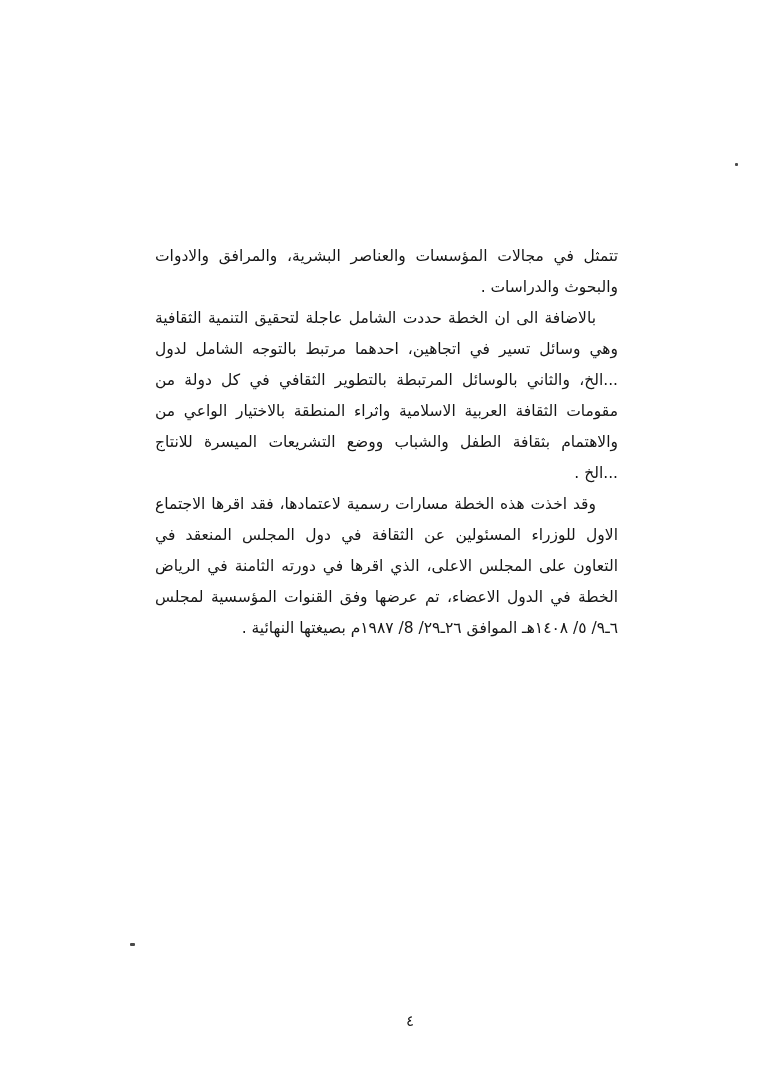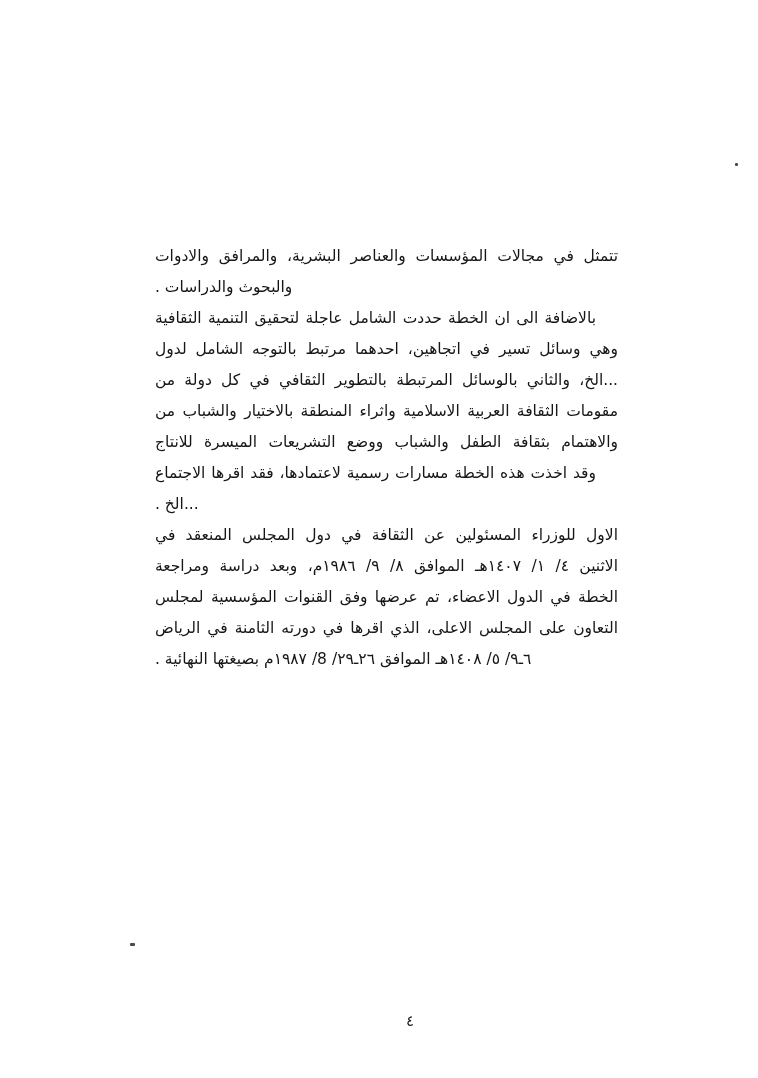--- a/index.html
+++ b/index.html
@@ -29,21 +29,21 @@
     height: 31px;
     overflow: hidden;
     white-space: nowrap;
   }
   .line.justify {
     text-align: justify;
     text-align-last: justify;
     white-space: normal;
   }
   .line.start {
-    text-align: left;
+    text-align: right;
   }
   .line.indent {
     padding-right: 22px;
   }
   .page-number {
     position: absolute;
     left: 399px;
     top: 1012px;
     width: 22px;
     text-align: center;
@@ -62,26 +62,25 @@
 </head>
 <body>
 
 <div class="page">
   <div class="text-block">
       <div class="line justify">تتمثل في مجالات المؤسسات والعناصر البشرية، والمرافق والادوات الثقافية،</div>
       <div class="line start">والبحوث والدراسات .</div>
       <div class="line justify indent">بالاضافة الى ان الخطة حددت الشامل عاجلة لتحقيق التنمية الثقافية</div>
       <div class="line justify">وهي وسائل تسير في اتجاهين، احدهما مرتبط بالتوجه الشامل لدول مجلس</div>
       <div class="line justify">...الخ، والثاني بالوسائل المرتبطة بالتطوير الثقافي في كل دولة من ترسيخ</div>
-      <div class="line justify">مقومات الثقافة العربية الاسلامية واثراء المنطقة بالاختيار والشباب من</div>
+      <div class="line justify">مقومات الثقافة العربية الاسلامية واثراء المنطقة بالاختيار الواعي من</div>
       <div class="line justify">والاهتمام بثقافة الطفل والشباب ووضع التشريعات الميسرة للانتاج الثقافي</div>
+      <div class="line start">...الخ .</div>
       <div class="line justify indent">وقد اخذت هذه الخطة مسارات رسمية لاعتمادها، فقد اقرها الاجتماع</div>
-      <div class="line start">...الخ .</div>
       <div class="line justify">الاول للوزراء المسئولين عن الثقافة في دول المجلس المنعقد في مسقط يوم</div>
-      <div class="line justify">الاثنين ٤/ ١/ ١٤٠٧هـ الموافق ٨/ ٩/ ١٩٨٦م، وبعد دراسة ومراجعة</div>
+      <div class="line justify">التعاون على المجلس الاعلى، الذي اقرها في دورته الثامنة في الرياض</div>
       <div class="line justify">الخطة في الدول الاعضاء، تم عرضها وفق القنوات المؤسسية لمجلس</div>
-      <div class="line justify">التعاون على المجلس الاعلى، الذي اقرها في دورته الثامنة في الرياض</div>
       <div class="line start">٦ـ٩/ ٥/ ١٤٠٨هـ الموافق ٢٦ـ٢٩/ 8/ ١٩٨٧م بصيغتها النهائية .</div>
     </div>
   <div class="page-number">٤</div>
   <div class="speck speck-right"></div>
   <div class="speck speck-bottom"></div>
 </div>
 
 </body></html>

